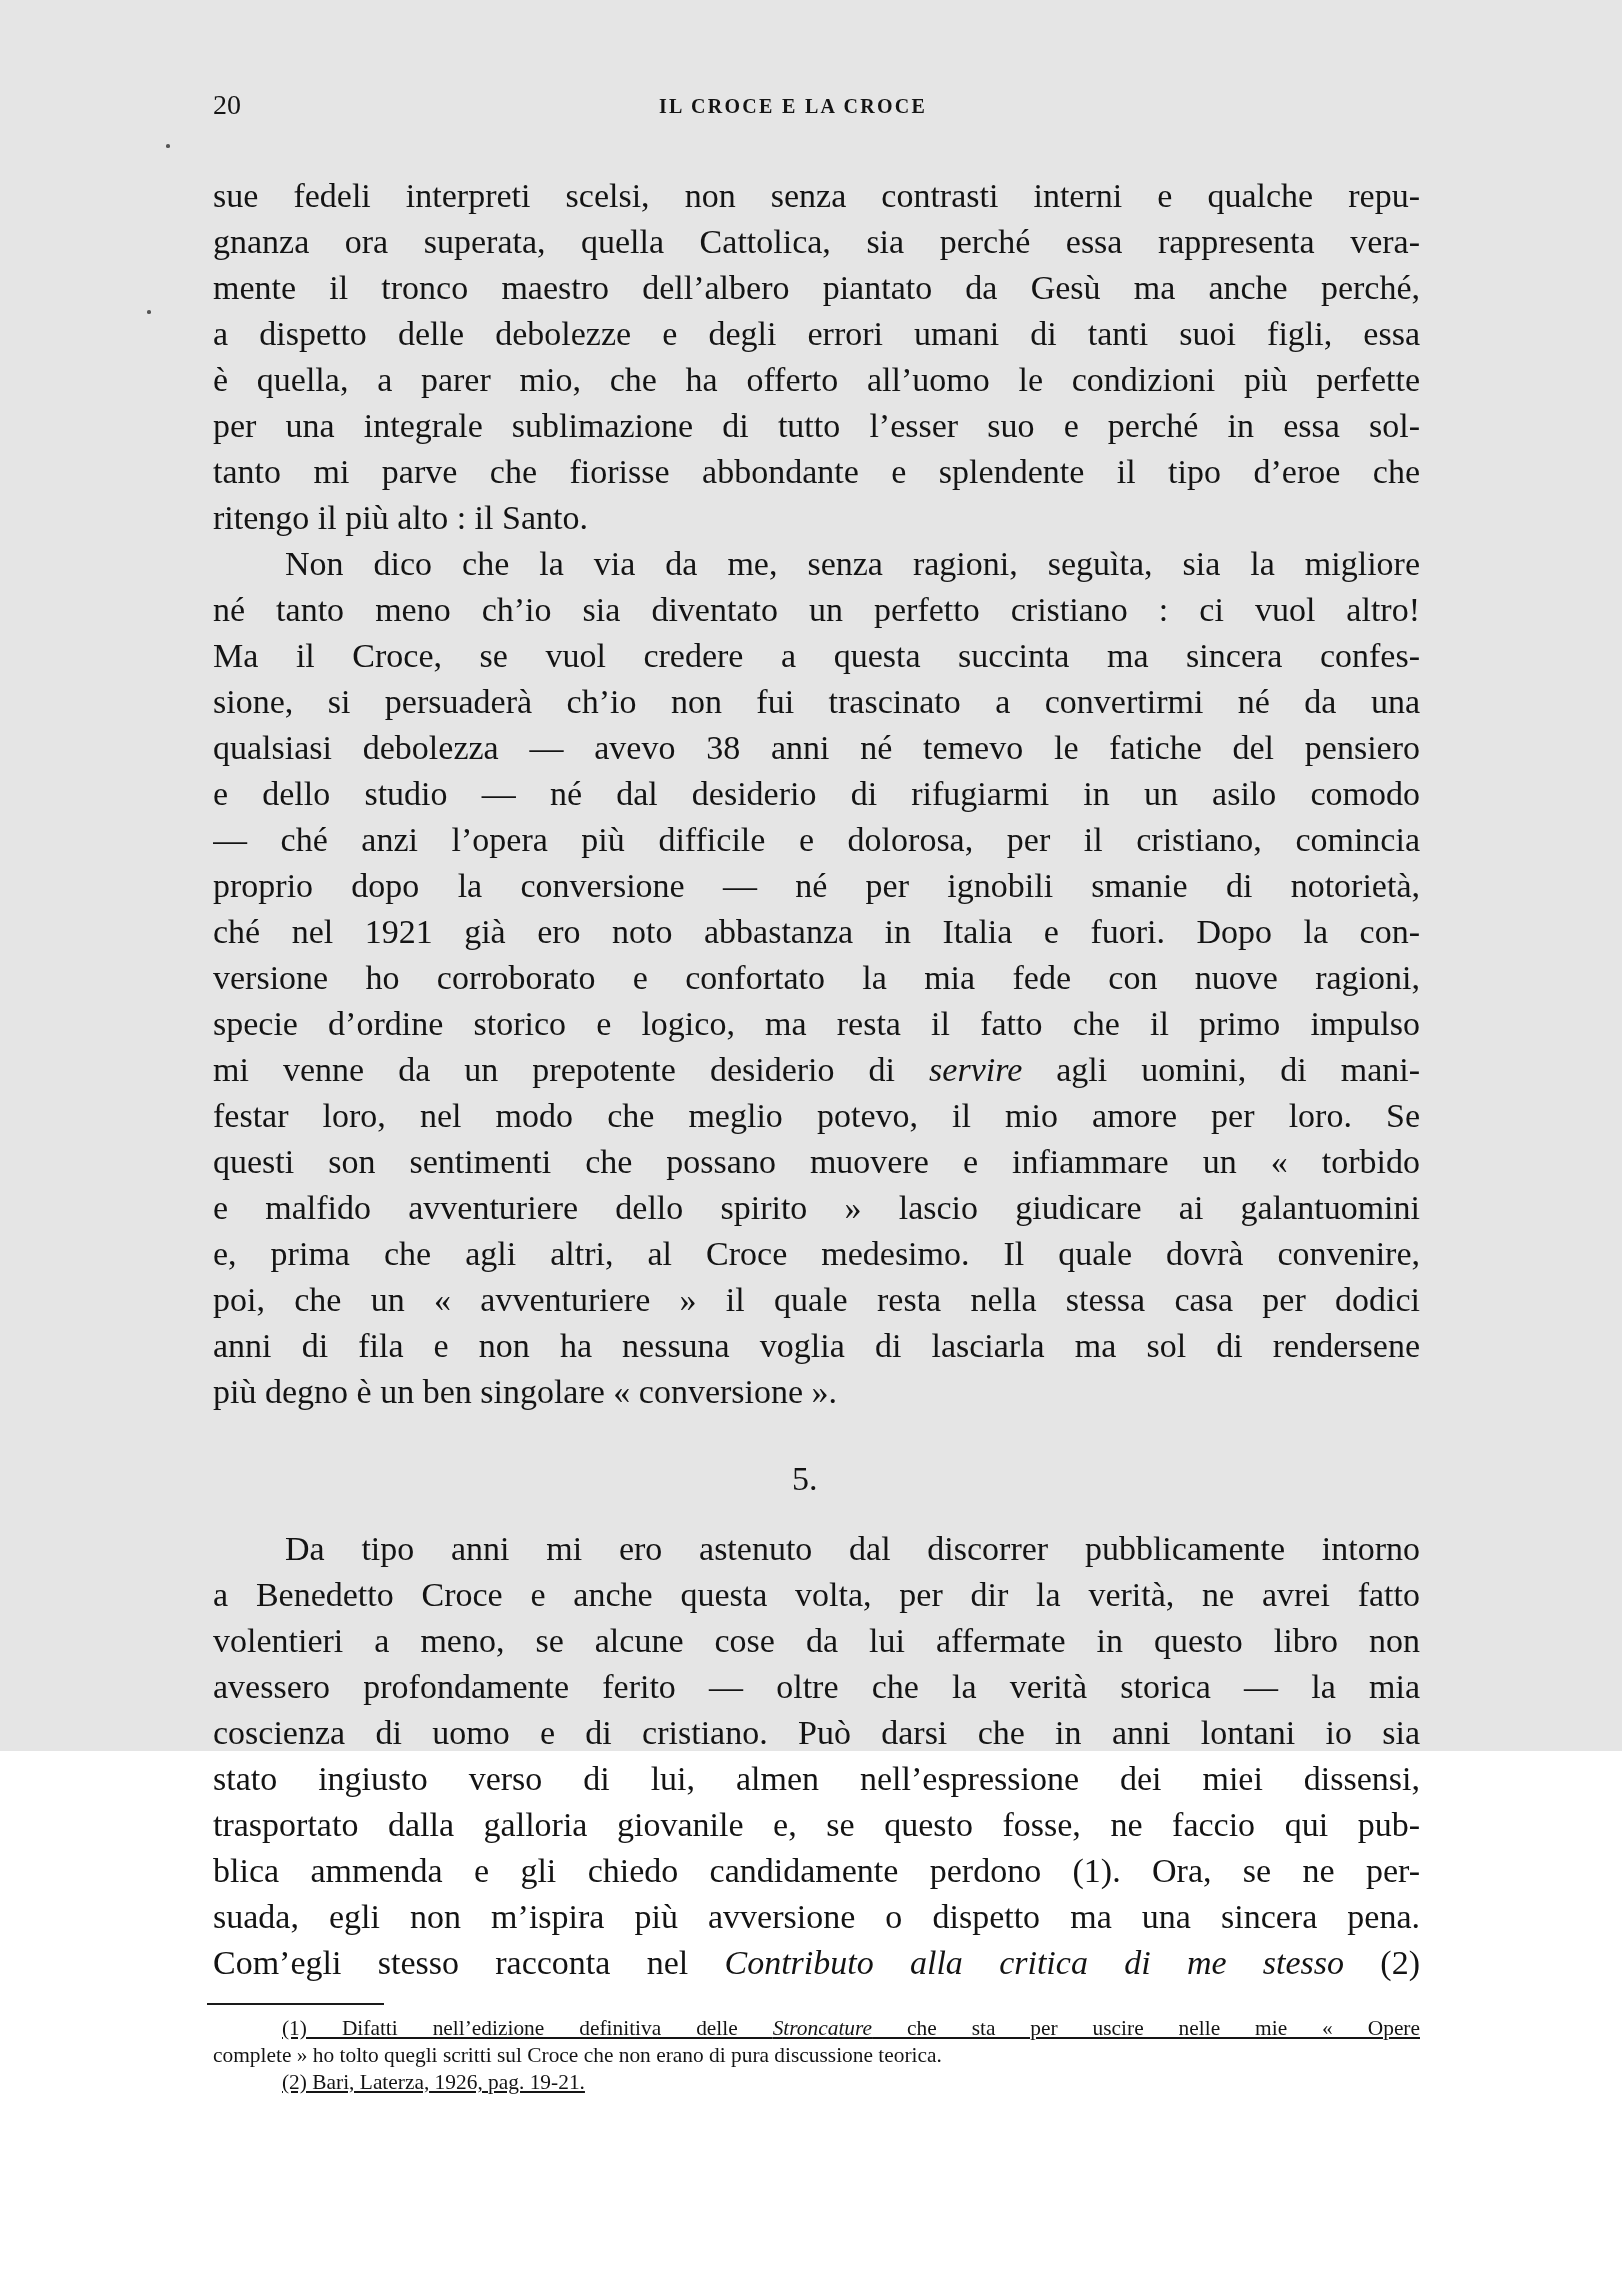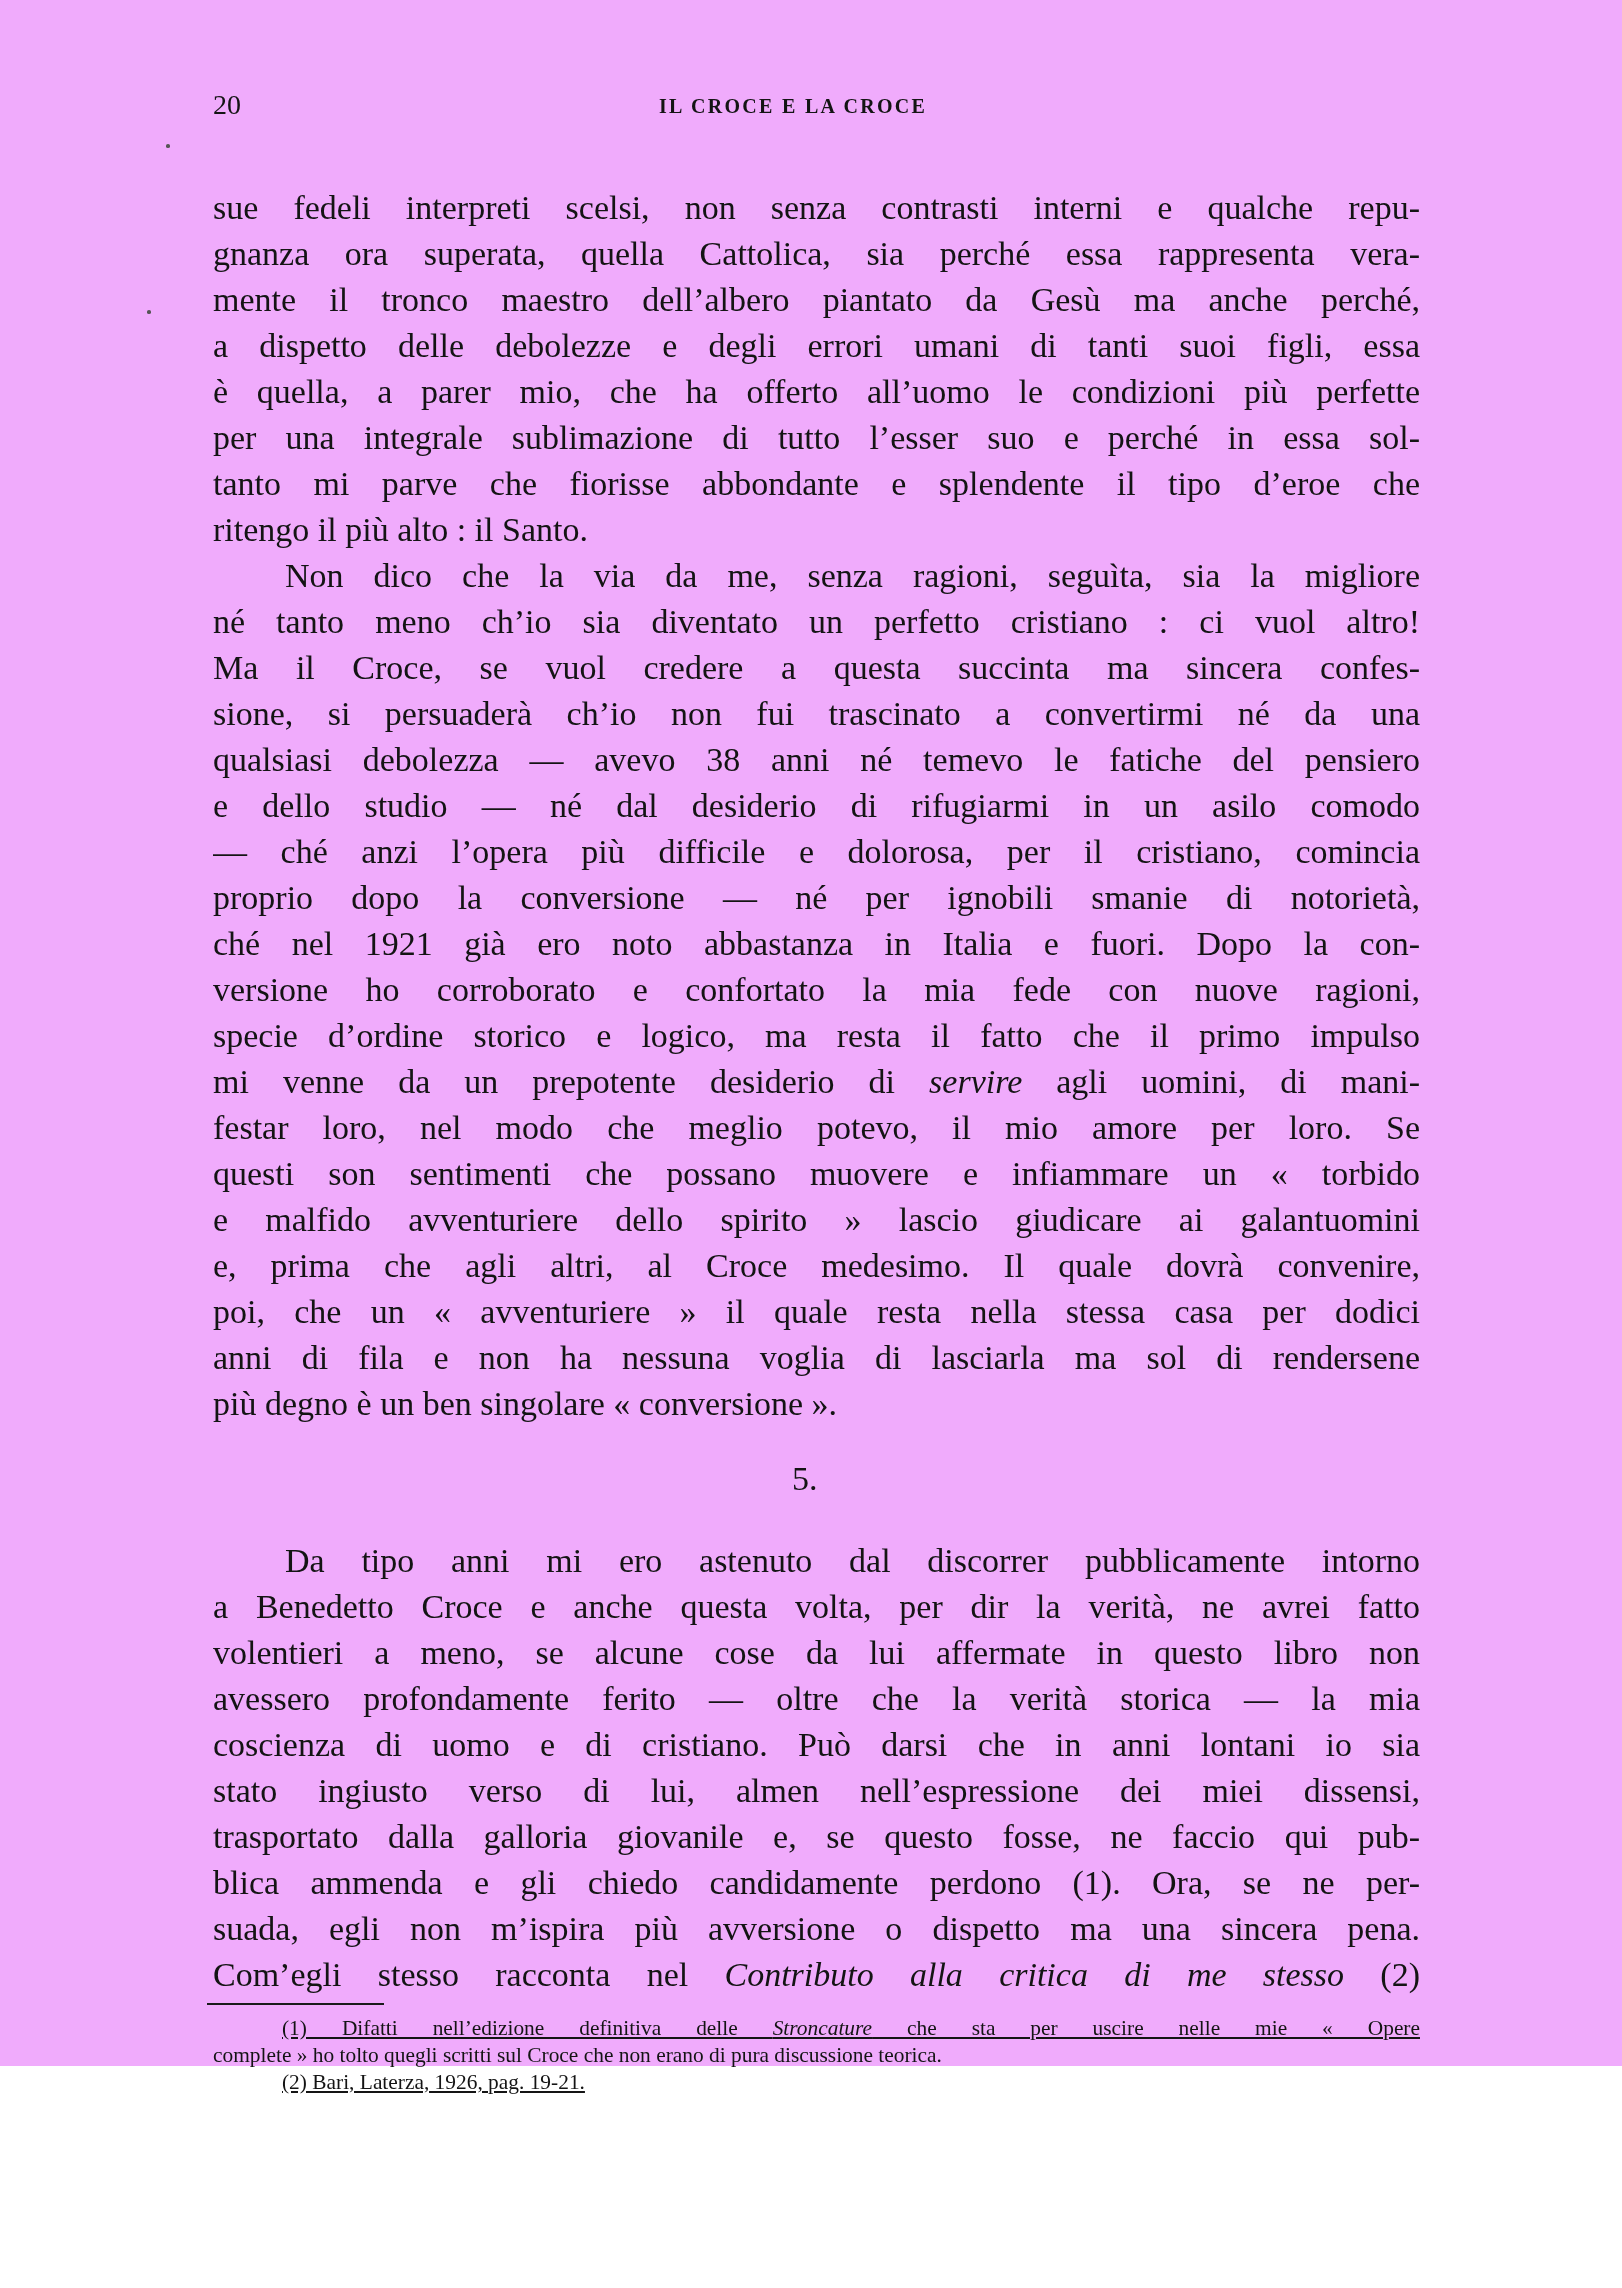--- a/index.html
+++ b/index.html
@@ -11,22 +11,22 @@
     width: 1622px;
     height: 2289px;
     position: relative;
     overflow: hidden;
     font-family: "Liberation Serif", "DejaVu Serif", serif;
     color: #141414;
   }
   .page {
     position: absolute;
     left: 0; top: 0;
-    width: 1622px; height: 2066px;
-    background: #f0abfc;
+    width: 1622px; height: 1751px;
+    background: #e5e5e5;
   }
   .running-head {
     position: absolute;
     top: 86px;
     left: 213px;
     width: 1207px;
     height: 37px;
   }
   .page-number {
     position: absolute;
@@ -44,21 +44,20 @@
     line-height: 37px;
     font-weight: bold;
     white-space: nowrap;
   }
   .body-text {
     position: absolute;
     left: 213px;
     width: 1207px;
     font-size: 34px;
     line-height: 46px;
-    margin-top: 12px;
   }
   .block-1 { top: 173px; }
   .block-2 { top: 1526px; }
   .line {
     display: block;
     height: 46px;
     white-space: nowrap;
     text-align: justify;
     text-align-last: justify;
     overflow: hidden;

